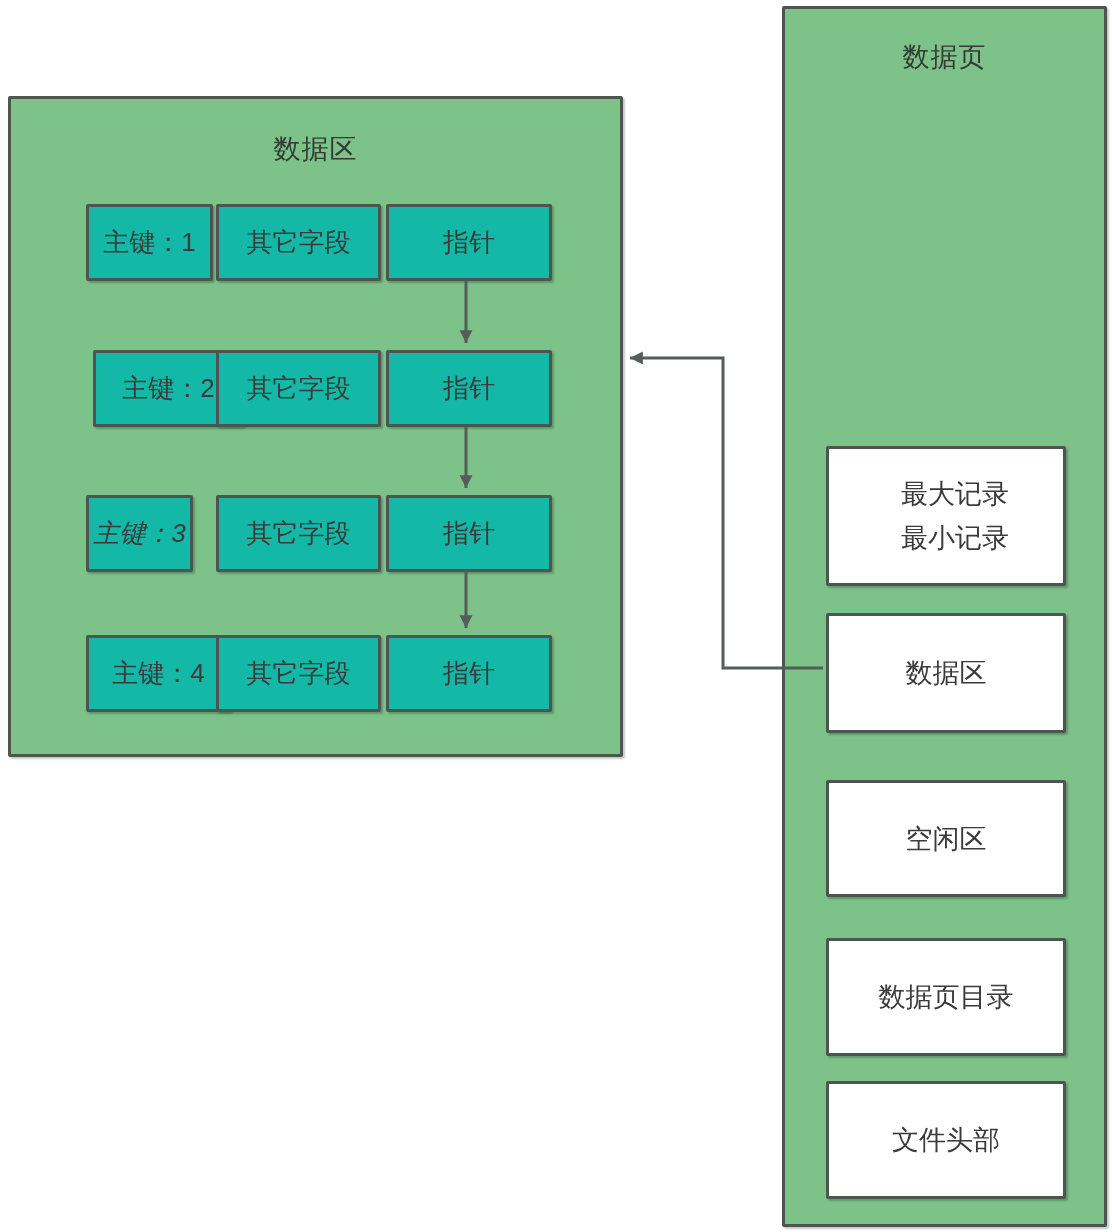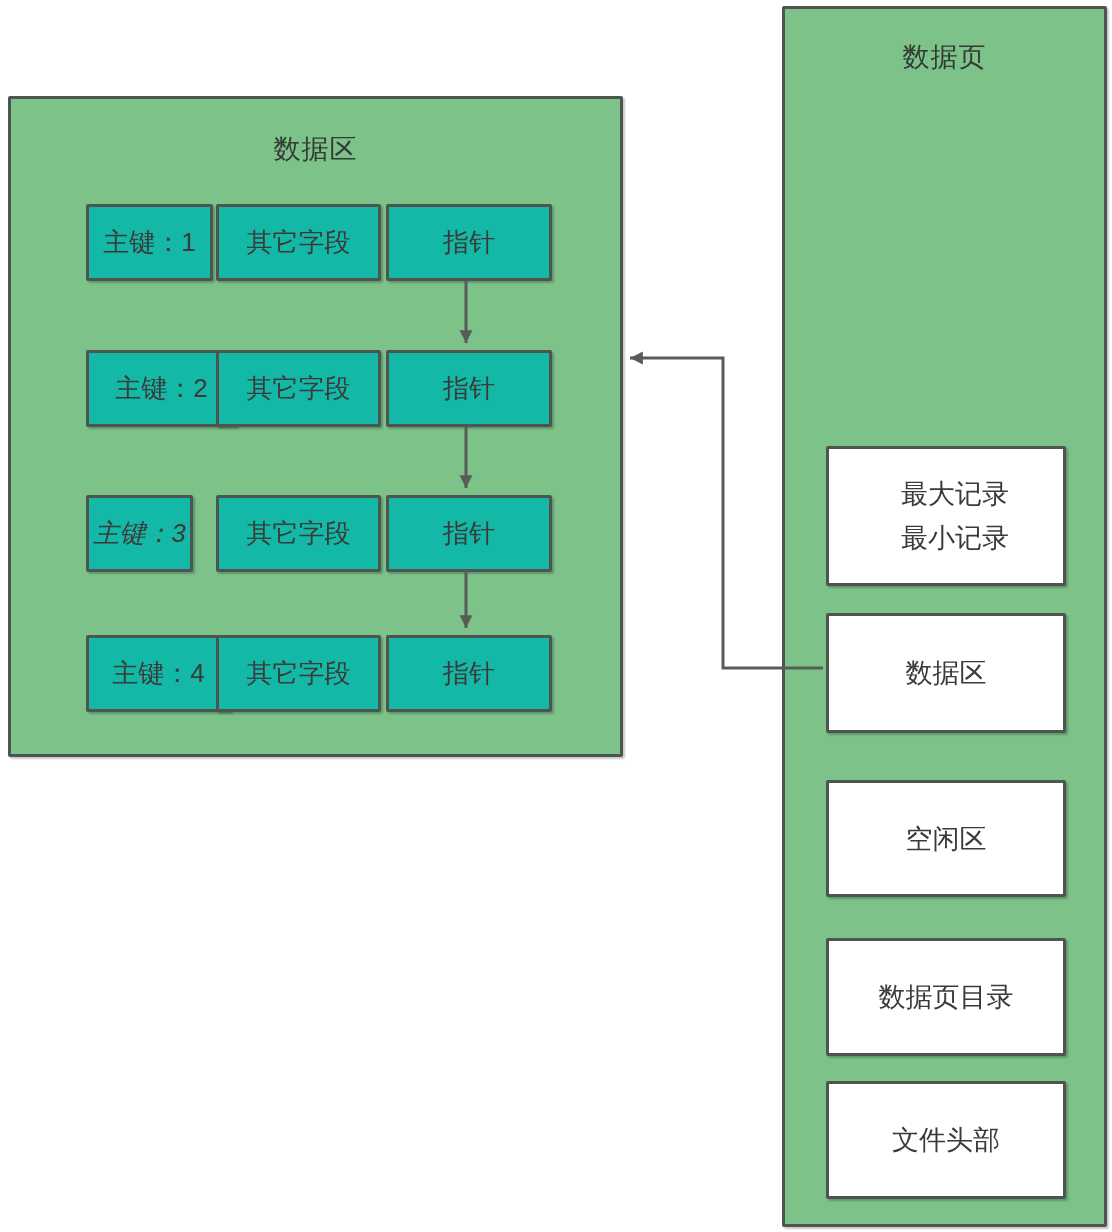--- a/index.html
+++ b/index.html
@@ -84,21 +84,21 @@
   <div class="panel" style="left:8px; top:96px; width:615px; height:661px;">
     <div class="panel-title" style="top:32px;">数据区</div>
 
     <div class="record-row">
       <div class="cell" style="left:75px; top:105px; width:127px;">主键：1</div>
       <div class="cell" style="left:205px; top:105px; width:165px;">其它字段</div>
       <div class="cell" style="left:375px; top:105px; width:166px;">指针</div>
     </div>
 
     <div class="record-row">
-      <div class="cell" style="left:75px; top:251px; width:151px;">主键：2</div>
+      <div class="cell" style="left:82px; top:251px; width:151px;">主键：2</div>
       <div class="cell" style="left:205px; top:251px; width:165px;">其它字段</div>
       <div class="cell" style="left:375px; top:251px; width:166px;">指针</div>
     </div>
 
     <div class="record-row">
       <div class="cell" style="left:75px; top:396px; width:107px;font-style:italic;">主键：3</div>
       <div class="cell" style="left:205px; top:396px; width:165px;">其它字段</div>
       <div class="cell" style="left:375px; top:396px; width:166px;">指针</div>
     </div>
 

